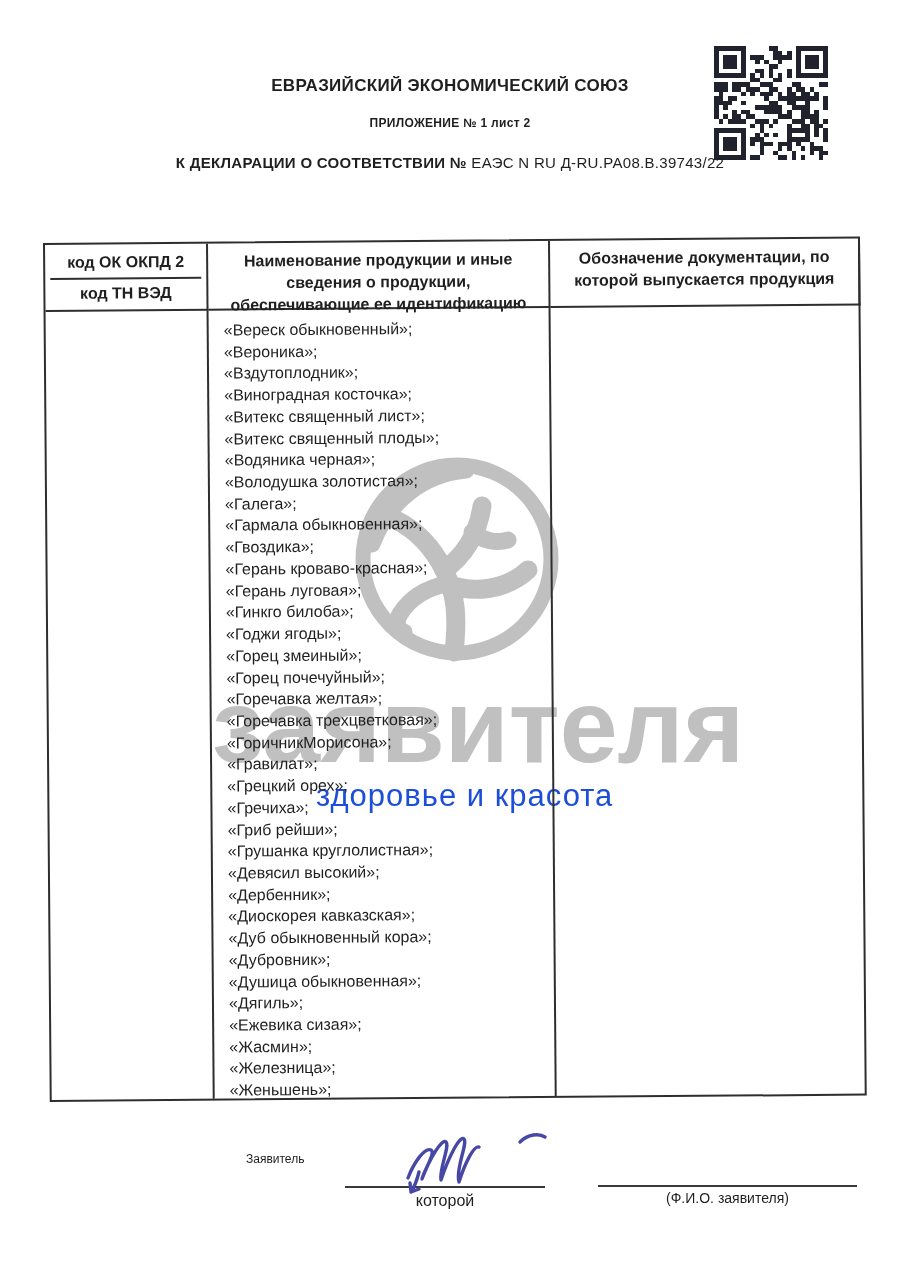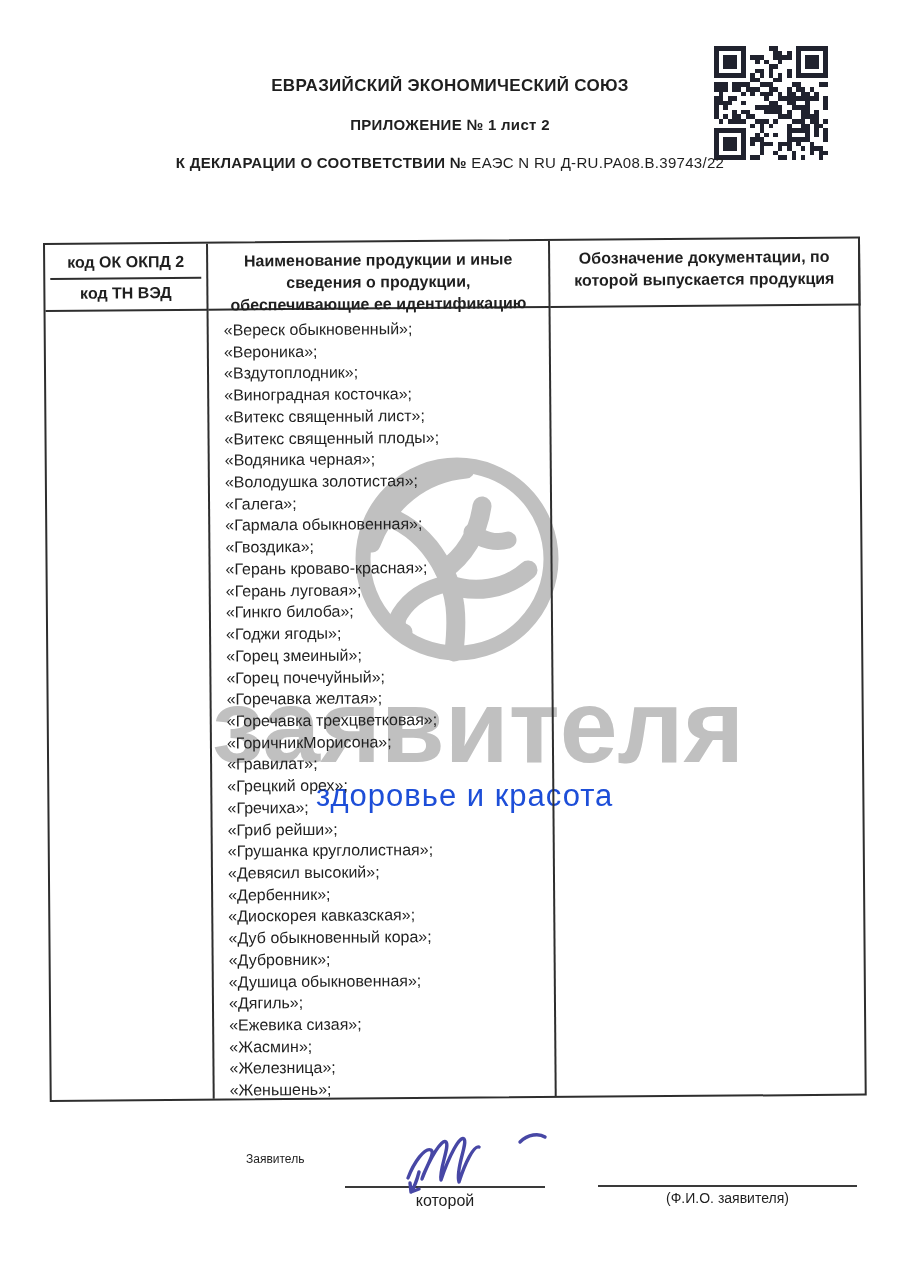--- a/index.html
+++ b/index.html
@@ -5,21 +5,21 @@
   html,body{margin:0;padding:0;}
   body{
     width:900px;height:1273px;position:relative;background:#ffffff;
     font-family:"Liberation Sans", sans-serif;color:#1f1f1f;overflow:hidden;
   }
   .abs{position:absolute;}
 
   
   .hdr-line{left:0;width:900px;text-align:center;font-weight:bold;letter-spacing:.3px;}
   .hdr-1{top:76px;font-size:17px;}
-  .hdr-2{top:116px;font-size:15px;}
+  .hdr-2{top:116px;font-size:12px;}
   .hdr-3{top:154px;font-size:15px;z-index:4;}
   .hdr-3 .num{font-weight:normal;}
 
   
   .qr-wrap{left:712px;top:46px;width:120px;height:118px;z-index:3;}
 
   
   .wm{z-index:1;color:#bfbfbf;}
   .wm-logo{left:350px;top:456px;width:214px;height:206px;}
   .wm-title{left:212px;top:674px;font-size:104px;font-weight:bold;color:#c0c0c0;line-height:1;letter-spacing:0px;}

